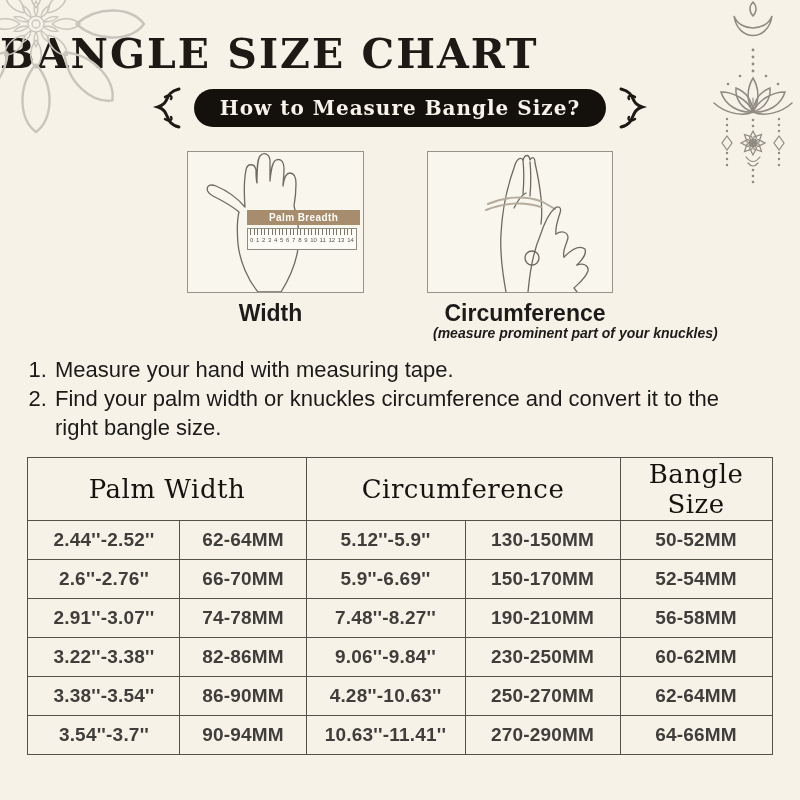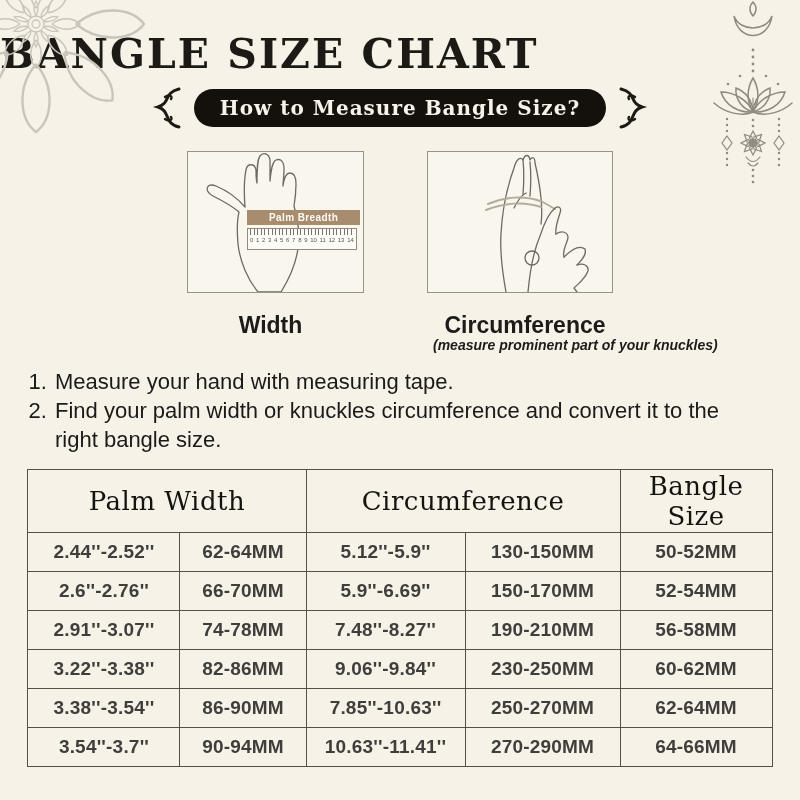--- a/index.html
+++ b/index.html
@@ -43,21 +43,21 @@
     background:#fdfbf5;border:1px solid #8f8b82;box-sizing:border-box;
   }
   .ruler-ticks{
     height:6px;margin:0 2px;
     background:repeating-linear-gradient(to right,#7a7468 0,#7a7468 1px,transparent 1px,transparent 3.6px);
   }
   .ruler-numbers{
     display:flex;justify-content:space-between;
     margin:1px 2px 0 2px;font-size:6px;line-height:8px;color:#5a564e;
   }
-  .caption-row{display:flex;justify-content:center;gap:75px;margin-top:20px;}
+  .caption-row{display:flex;justify-content:center;gap:75px;margin-top:8px;}
   .caption-col{text-align:center;}
   .cap-width{width:175px;}
   .cap-circ{width:184px;}
   .caption{font-size:23px;font-weight:700;color:#1c1b19;line-height:24px;}
   .caption-note{font-size:14px;font-weight:700;color:#1c1b19;white-space:nowrap;line-height:16px;font-style:italic;}
   
   .instructions{margin:14px 0 0 27px;max-width:738px;}
   .instructions ol{margin:0;padding-left:26px;}
   .instructions li{
     font-size:22px;line-height:29px;color:#1b1a18;margin:0;
@@ -314,21 +314,21 @@
     <tr>
       <td>3.22''-3.38''</td>
       <td>82-86MM</td>
       <td>9.06''-9.84''</td>
       <td>230-250MM</td>
       <td>60-62MM</td>
     </tr>
     <tr>
       <td>3.38''-3.54''</td>
       <td>86-90MM</td>
-      <td>7.85''-10.63''</td>
+      <td>4.28''-10.63''</td>
       <td>250-270MM</td>
       <td>62-64MM</td>
     </tr>
     <tr>
       <td>3.54''-3.7''</td>
       <td>90-94MM</td>
       <td>10.63''-11.41''</td>
       <td>270-290MM</td>
       <td>64-66MM</td>
     </tr>

